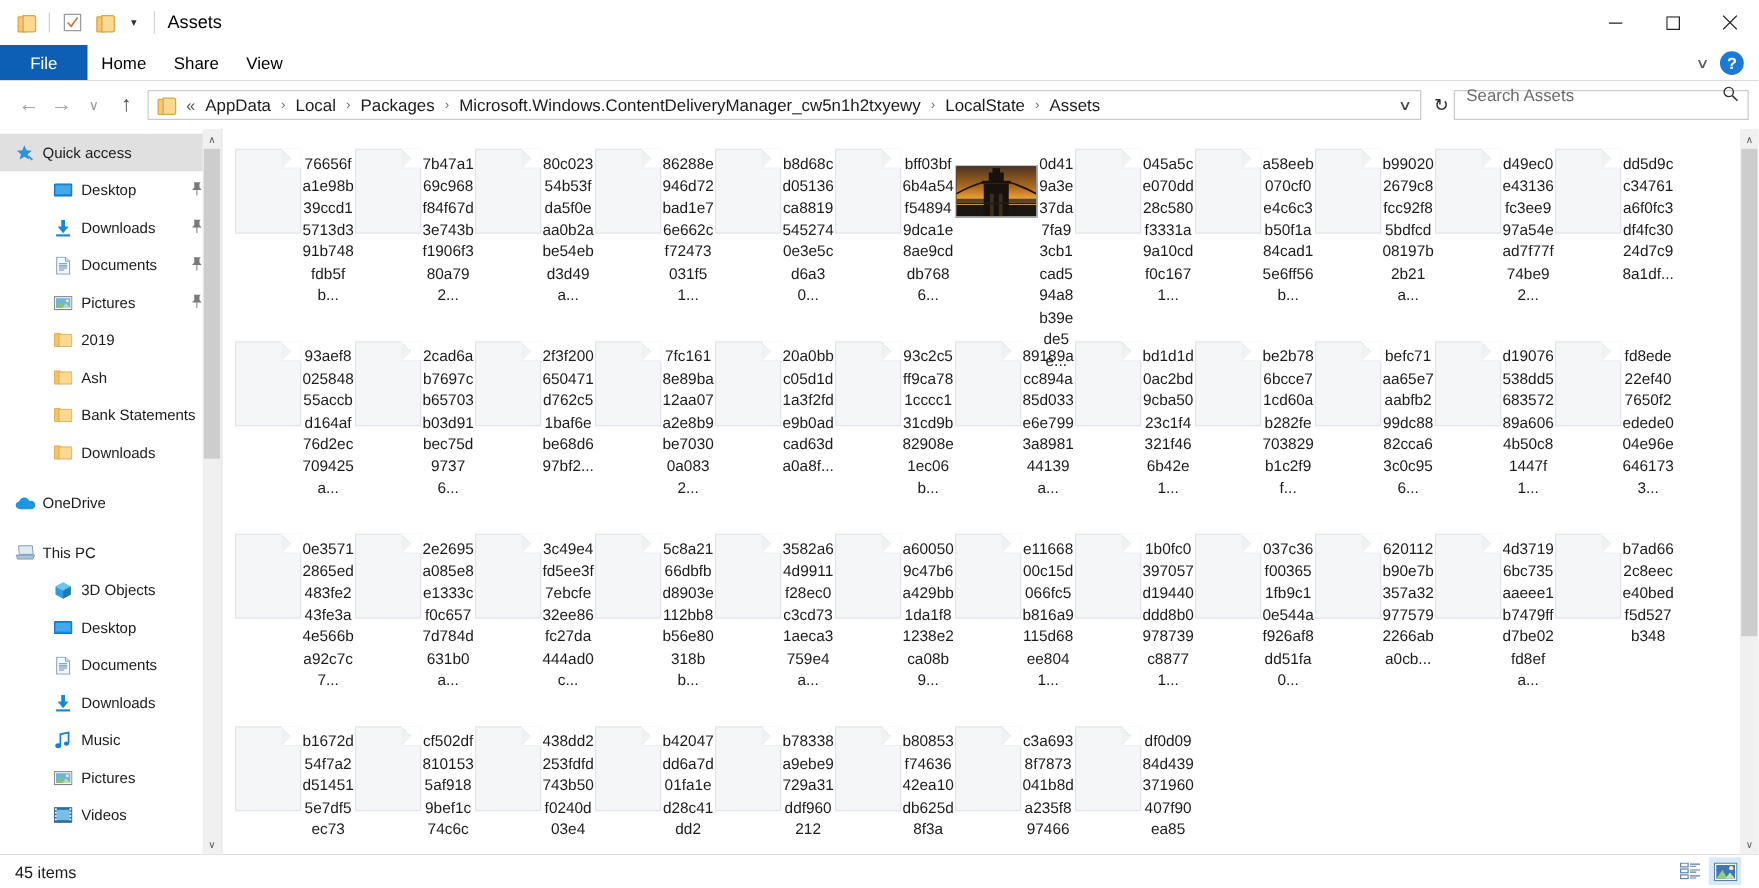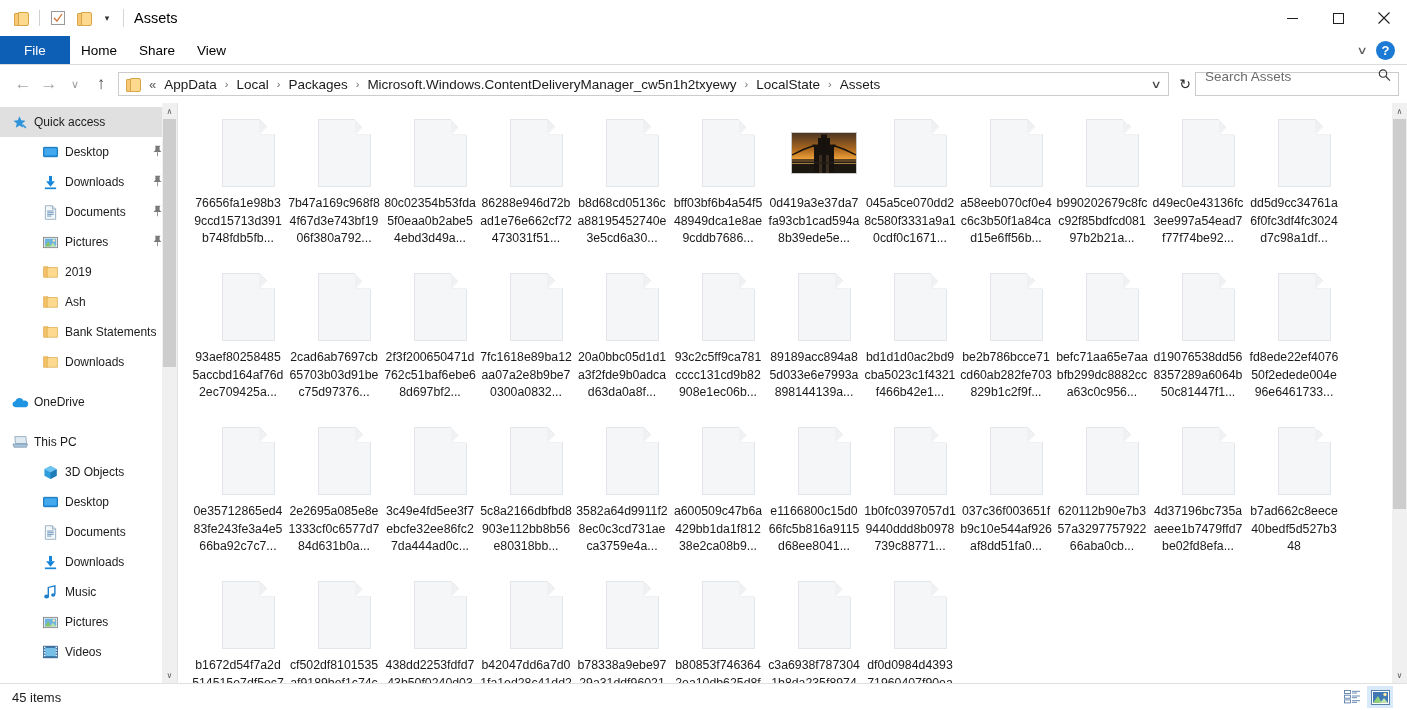--- a/index.html
+++ b/index.html
@@ -84,21 +84,21 @@
     display: flex; align-items: center; margin: 0 6px 0 4px; padding-left: 6px;
     min-width: 0;
   }
   .crumbs { display: flex; align-items: center; flex: 1; overflow: hidden; white-space: nowrap; }
   .crumb { font-size: 13.5px; color: #1a1a1a; padding: 0 2px; }
   .crumb-sep { font-size: 11px; color: #6d6d6d; padding: 0 6px; }
   .crumb-dd { font-size: 13px; color: #555; padding: 0 6px 0 2px; }
   .addr-chev { font-size: 11px; color: #444; padding: 0 8px; transform: scaleX(1.4); }
   .refresh { font-size: 14px; color: #2a2a2a; width: 20px; text-align:center; }
   .searchbox {
-    width: 204px; height: 24px; border: 1px solid #cccccc; background: #fff;
+    width: 236px; height: 24px; border: 1px solid #cccccc; background: #fff;
     display: flex; align-items: center; padding: 0 6px 16px 9px; flex: none;
   }
   .searchbox input {
     flex: 1; border: none; outline: none; font-size: 13.5px; color: #5a5a5a;
     font-family: "Liberation Sans", sans-serif; background: transparent; min-width: 0;
   }
   .searchbox input::placeholder { color: #6b6b6b; }
   .search-ico { color: #333; font-size: 14px; transform: rotate(-48deg); }
 
   
@@ -135,22 +135,22 @@
   .sb-thumb { position: absolute; left: 1px; right: 1px; background: #cdcdcd; }
 
   
   .content { flex: 1; position: relative; overflow: hidden; background: #fff;
     border-left: 1px solid #e4e4e4; }
   .grid {
     position: absolute; inset: 0 15px 0 0; padding: 8px 0 0 10px;
     display: flex; flex-wrap: wrap; align-content: flex-start;
   }
   .tile {
-    width: 96px; height: 154px; display: flex; flex-direction: column;
-    align-items: flex-end; padding-top: 6px; flex: none;
+    width: 96px; height: 154px; display: flex; flex-direction: row;
+    align-items: flex-start; padding-top: 6px; flex: none;
   }
   .thumb { width: 72px; height: 72px; display:flex; align-items:center; justify-content:center; }
   .doc-ico {
     width: 53px; height: 68px; background: #f4f6f8; border: 1px solid #e2e6ea;
     position: relative;
   }
   .doc-ico::after {
     content: ''; position: absolute; right: -1px; top: -1px;
     border-width: 0 0 15px 15px; border-style: solid;
     border-color: transparent transparent #ffffff transparent;

